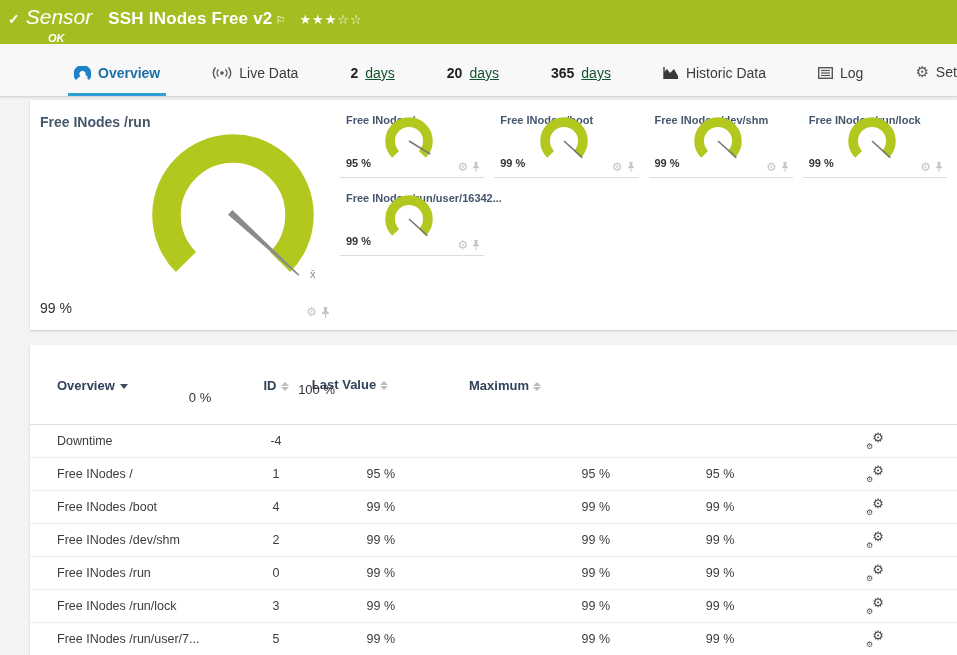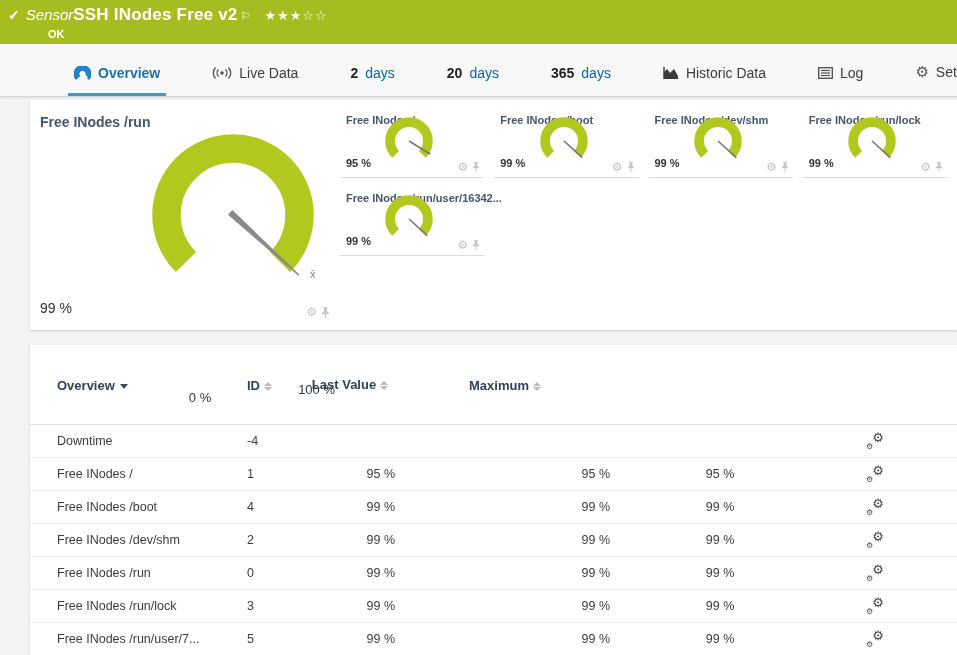--- a/index.html
+++ b/index.html
@@ -3,35 +3,35 @@
 <meta charset="utf-8">
 <style>
   * { margin:0; padding:0; box-sizing:border-box; }
   html,body { width:957px; height:655px; overflow:hidden; background:#f3f3f3;
     font-family:"Liberation Sans", sans-serif; }
 
   
   .hdr { background:#a6bd22; color:#fff; height:44px; padding:5px 10px 0 8px; position:relative; }
   .hdr-line { display:flex; align-items:baseline; }
   .check-icon { font-size:14px; font-weight:bold; margin:2px 6px 0 0; }
-  .hdr-prefix { font-style:italic; font-size:15px; margin-right:0; font-weight:400; }
+  .hdr-prefix { font-style:italic; font-size:21px; margin-right:16px; font-weight:400; }
   .hdr-title { font-size:17px; font-weight:bold; letter-spacing:.2px;text-align:right; }
   .flag-icon { font-size:11px; vertical-align:super; margin-left:3px; }
   .stars { font-size:13px; margin-left:14px; letter-spacing:1px; }
-  .hdr-status { font-size:11px; font-weight:bold; margin:3px 0 8px 40px; }
+  .hdr-status { font-size:11px; font-weight:bold; margin:3px 0 8px 40px;font-style:italic; }
 
   
   .tabbar { background:#f8f8f8; height:53px; display:flex; align-items:flex-end;
     padding:0 0 0 68px; border-bottom:1px solid #d8d8d8; box-shadow:0 1px 2px rgba(0,0,0,.08); }
   .tab { display:flex; align-items:center; gap:7px; padding:0 6px 12px 6px; margin-right:40px;
     font-size:14px; color:#3c3c3c; cursor:pointer; border-bottom:3px solid transparent; white-space:nowrap; }
   .tab .num { font-weight:bold; color:#222; }
   .tab .ticon { display:inline-flex; }
   .tab.active { color:#1d6fa8; font-weight:bold; border-bottom:3px solid #2e9fd4; }
-  .tab .days { color:#0369a1; }
+  .tab .days { color:#14532d;text-decoration:underline; }
 
   
   .content { padding:3px 0 0 30px; }
   .card { background:#fff; box-shadow:0 1px 2px rgba(0,0,0,.18); }
 
   
   .card-gauges { display:grid; grid-template-columns:310px repeat(4, 1fr);
     grid-template-rows:78px 78px 72px; height:230px; }
   .main-gauge { grid-row:1/4; position:relative; }
   .mg-title { position:absolute; left:10px; top:14px; font-size:14px; font-weight:bold; color:#44566b; }
@@ -52,21 +52,21 @@
   .mini-icons { display:inline-flex; gap:4px; align-items:center; color:#c5c5c5; }
   .mini-icons .gg { font-size:12px; line-height:1; color:#c5c5c5; }
 
   
   .card-table { margin-top:15px; min-height:312px; padding-top:2px; }
   .trow { display:flex; align-items:center; padding-left:27px; }
   .thead { height:78px; align-items:center; border-bottom:1px solid #e0e0e0; }
   .th { font-size:13px; font-weight:bold; color:#32425b; }
   .td, .th { flex:0 0 auto; }
   .c-channel { width:190px; text-align:left; }
-  .c-id { width:58px; text-align:left; }
+  .c-id { width:58px; text-align:center; }
   .c-last { width:90px; text-align:right; }
   .c-min { width:215px; text-align:right; }
   .c-max { width:220px; text-align:center; }
   .c-gear { width:90px; text-align:center; }
   .th.c-last { text-align:center; line-height:1.25; }
   .data-row { height:33px; border-bottom:1px solid #ededed; font-size:12.5px; color:#3c3c3c; }
   .sort { display:inline-flex; flex-direction:column; gap:1px; margin-left:4px; vertical-align:middle; }
   .sort i { width:0; height:0; border-left:4px solid transparent; border-right:4px solid transparent; }
   .sort .up { border-bottom:4px solid #bdbdbd; }
   .sort .dn { border-top:4px solid #bdbdbd; }

